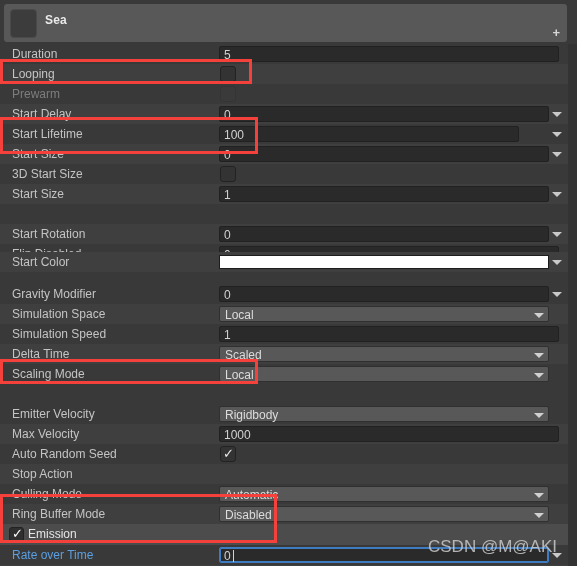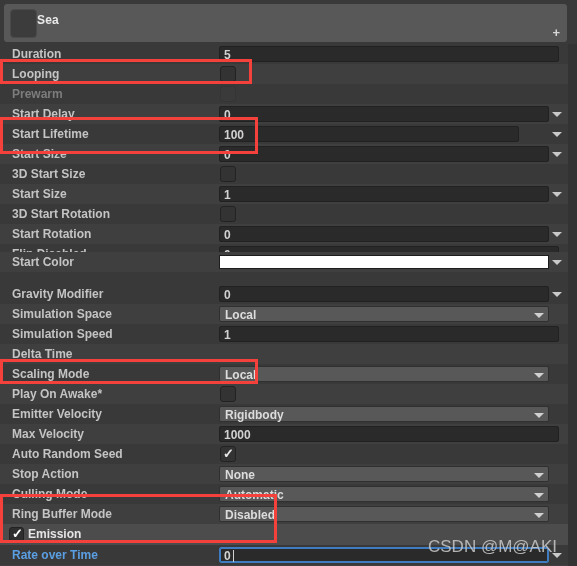--- a/index.html
+++ b/index.html
@@ -23,21 +23,21 @@
     border-radius: 3px;
   }
   .header-thumb {
     position: absolute; left: 6px; top: 5px;
     width: 27px; height: 29px;
     background: #3c3c3c;
     border: 1px solid #4a4a4a;
     border-radius: 4px;
   }
   .header-title {
-    position: absolute; left: 33px; top: 9px;
+    position: absolute; left: 41px; top: 9px;
     font-size: 12px; font-weight: bold;
     color: #eaeaea;
     letter-spacing: .2px;
   }
   .header-plus {
     position: absolute; right: 7px; bottom: 3px;
     font-size: 13px; font-weight: bold;
     color: #d6d6d6;
     line-height: 12px;
   }
@@ -45,21 +45,21 @@
   
   .edge-strip {
     position: absolute; right: 0; top: 44px;
     width: 9px; height: 522px;
     background: #333333;
   }
 
   
   .rows {
     position: absolute; left: 0; top: 44px;
-    width: 568px; height: 522px; font-weight: bold;
+    width: 568px; height: 522px;
   }
   .row {
     position: absolute; left: 0;
     width: 568px; height: 20px;
   }
   .row.dark  { background: #393939; }
   .row.light { background: #3f3f3f; }
 
   .lbl {
     position: absolute; left: 12px; top: 3px;
@@ -240,24 +240,20 @@
         <span class="lbl">3D Start Size</span>
         <div class="cbox off"></div>
       </div>
       <div class="row light" style="top:140px">
         <span class="lbl">Start Size</span>
         <div class="field" style="width:330px">
           <span class="val">1</span>
         </div>
         <div class="arrow"></div>
       </div>
-      <div class="row dark" style="top:160px">
-        <span class="lbl">3D Start Rotation</span>
-        <div class="cbox off"></div>
-      </div>
       <div class="row light" style="top:180px">
         <span class="lbl">Start Rotation</span>
         <div class="field" style="width:330px">
           <span class="val">0</span>
         </div>
         <div class="arrow"></div>
       </div>
       <div class="row dark" style="top:200px">
         <span class="lbl">Flip Disabled</span>
         <div class="field" style="width:340px">
@@ -284,31 +280,31 @@
         </div>
       </div>
       <div class="row dark" style="top:280px">
         <span class="lbl">Simulation Speed</span>
         <div class="field" style="width:340px">
           <span class="val">1</span>
         </div>
       </div>
       <div class="row light" style="top:300px">
         <span class="lbl">Delta Time</span>
+        <div class="popup" style="width:330px">
+          <span class="val">Scaled</span>
+          <span class="tri"></span>
+        </div>
       </div>
       <div class="row dark" style="top:320px">
         <span class="lbl">Scaling Mode</span>
         <div class="popup" style="width:330px">
           <span class="val">Local</span>
           <span class="tri"></span>
         </div>
-      </div>
-      <div class="row light" style="top:340px">
-        <span class="lbl">Play On Awake*</span>
-        <div class="cbox off"></div>
       </div>
       <div class="row dark" style="top:360px">
         <span class="lbl">Emitter Velocity</span>
         <div class="popup" style="width:330px">
           <span class="val">Rigidbody</span>
           <span class="tri"></span>
         </div>
       </div>
       <div class="row light" style="top:380px">
         <span class="lbl">Max Velocity</span>
@@ -317,24 +313,20 @@
         </div>
       </div>
       <div class="row dark" style="top:400px">
         <span class="lbl">Auto Random Seed</span>
         <div class="cbox off">
           <span class="chk">✓</span>
         </div>
       </div>
       <div class="row light" style="top:420px">
         <span class="lbl">Stop Action</span>
-        <div class="popup" style="width:330px">
-          <span class="val">None</span>
-          <span class="tri"></span>
-        </div>
       </div>
       <div class="row dark" style="top:440px">
         <span class="lbl">Culling Mode</span>
         <div class="popup" style="width:330px">
           <span class="val">Automatic</span>
           <span class="tri"></span>
         </div>
       </div>
       <div class="row light" style="top:460px">
         <span class="lbl">Ring Buffer Mode</span>

